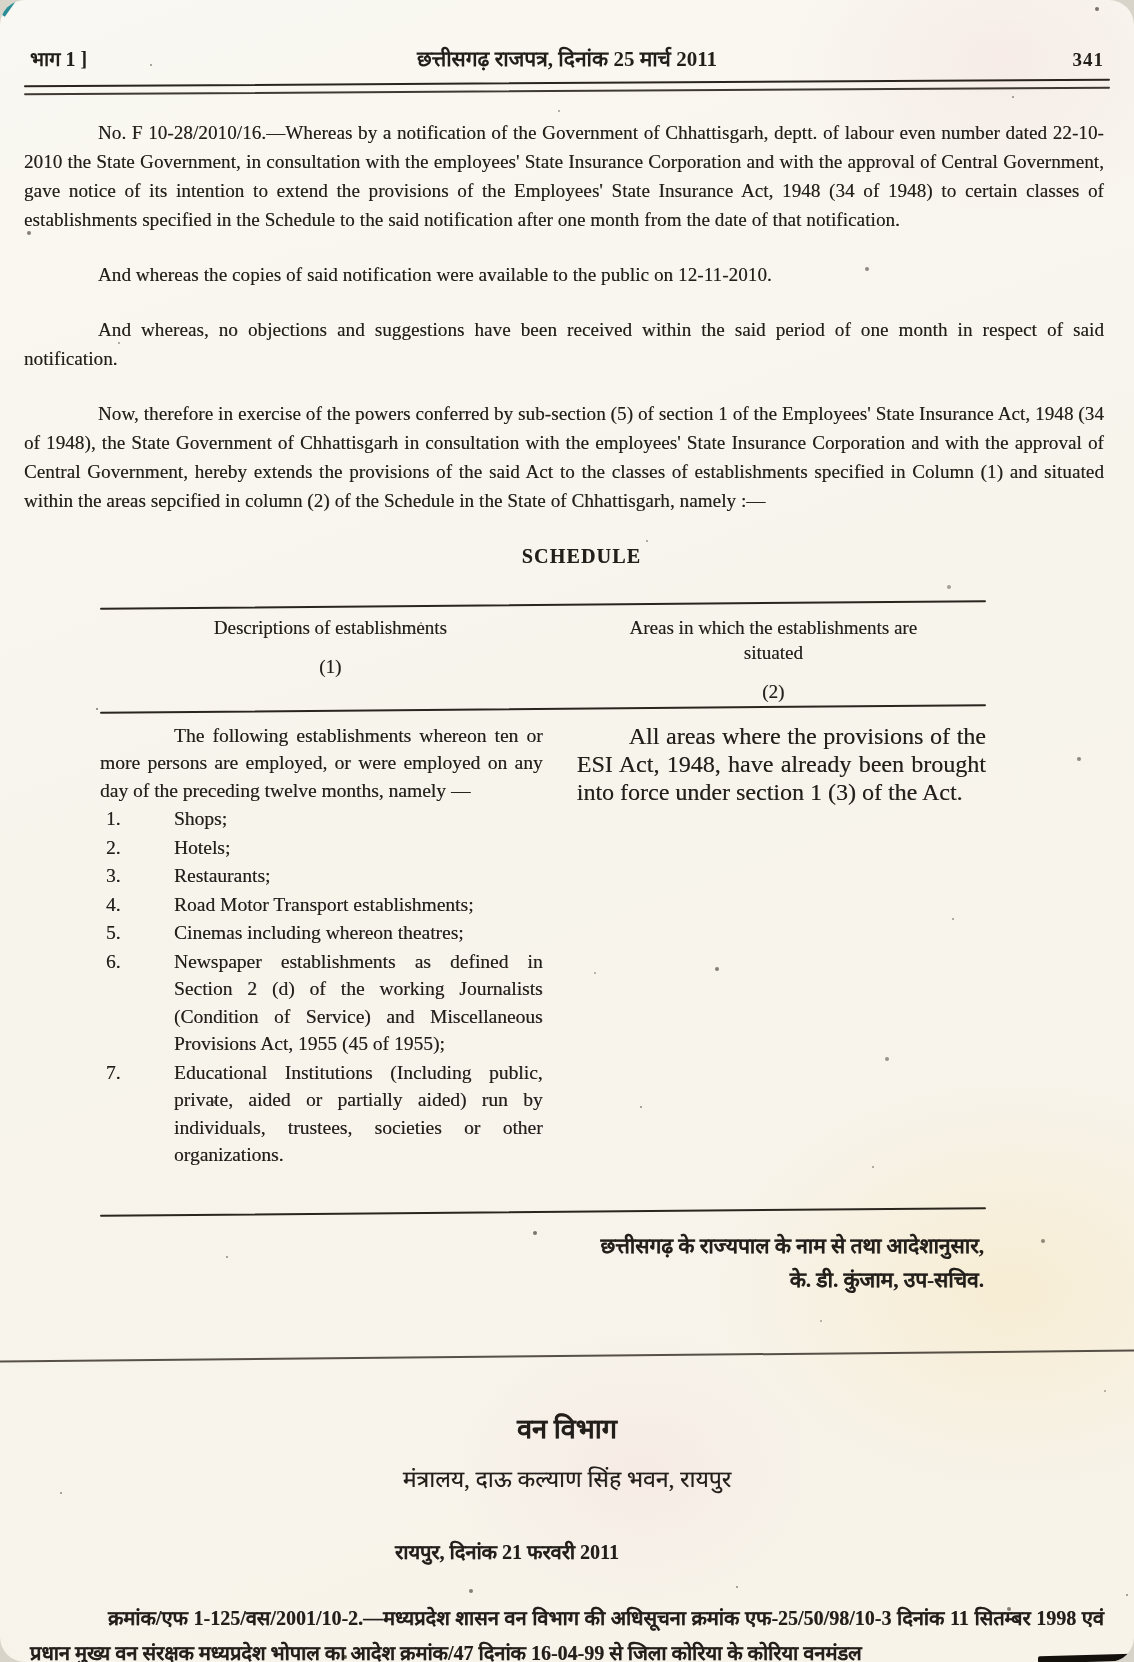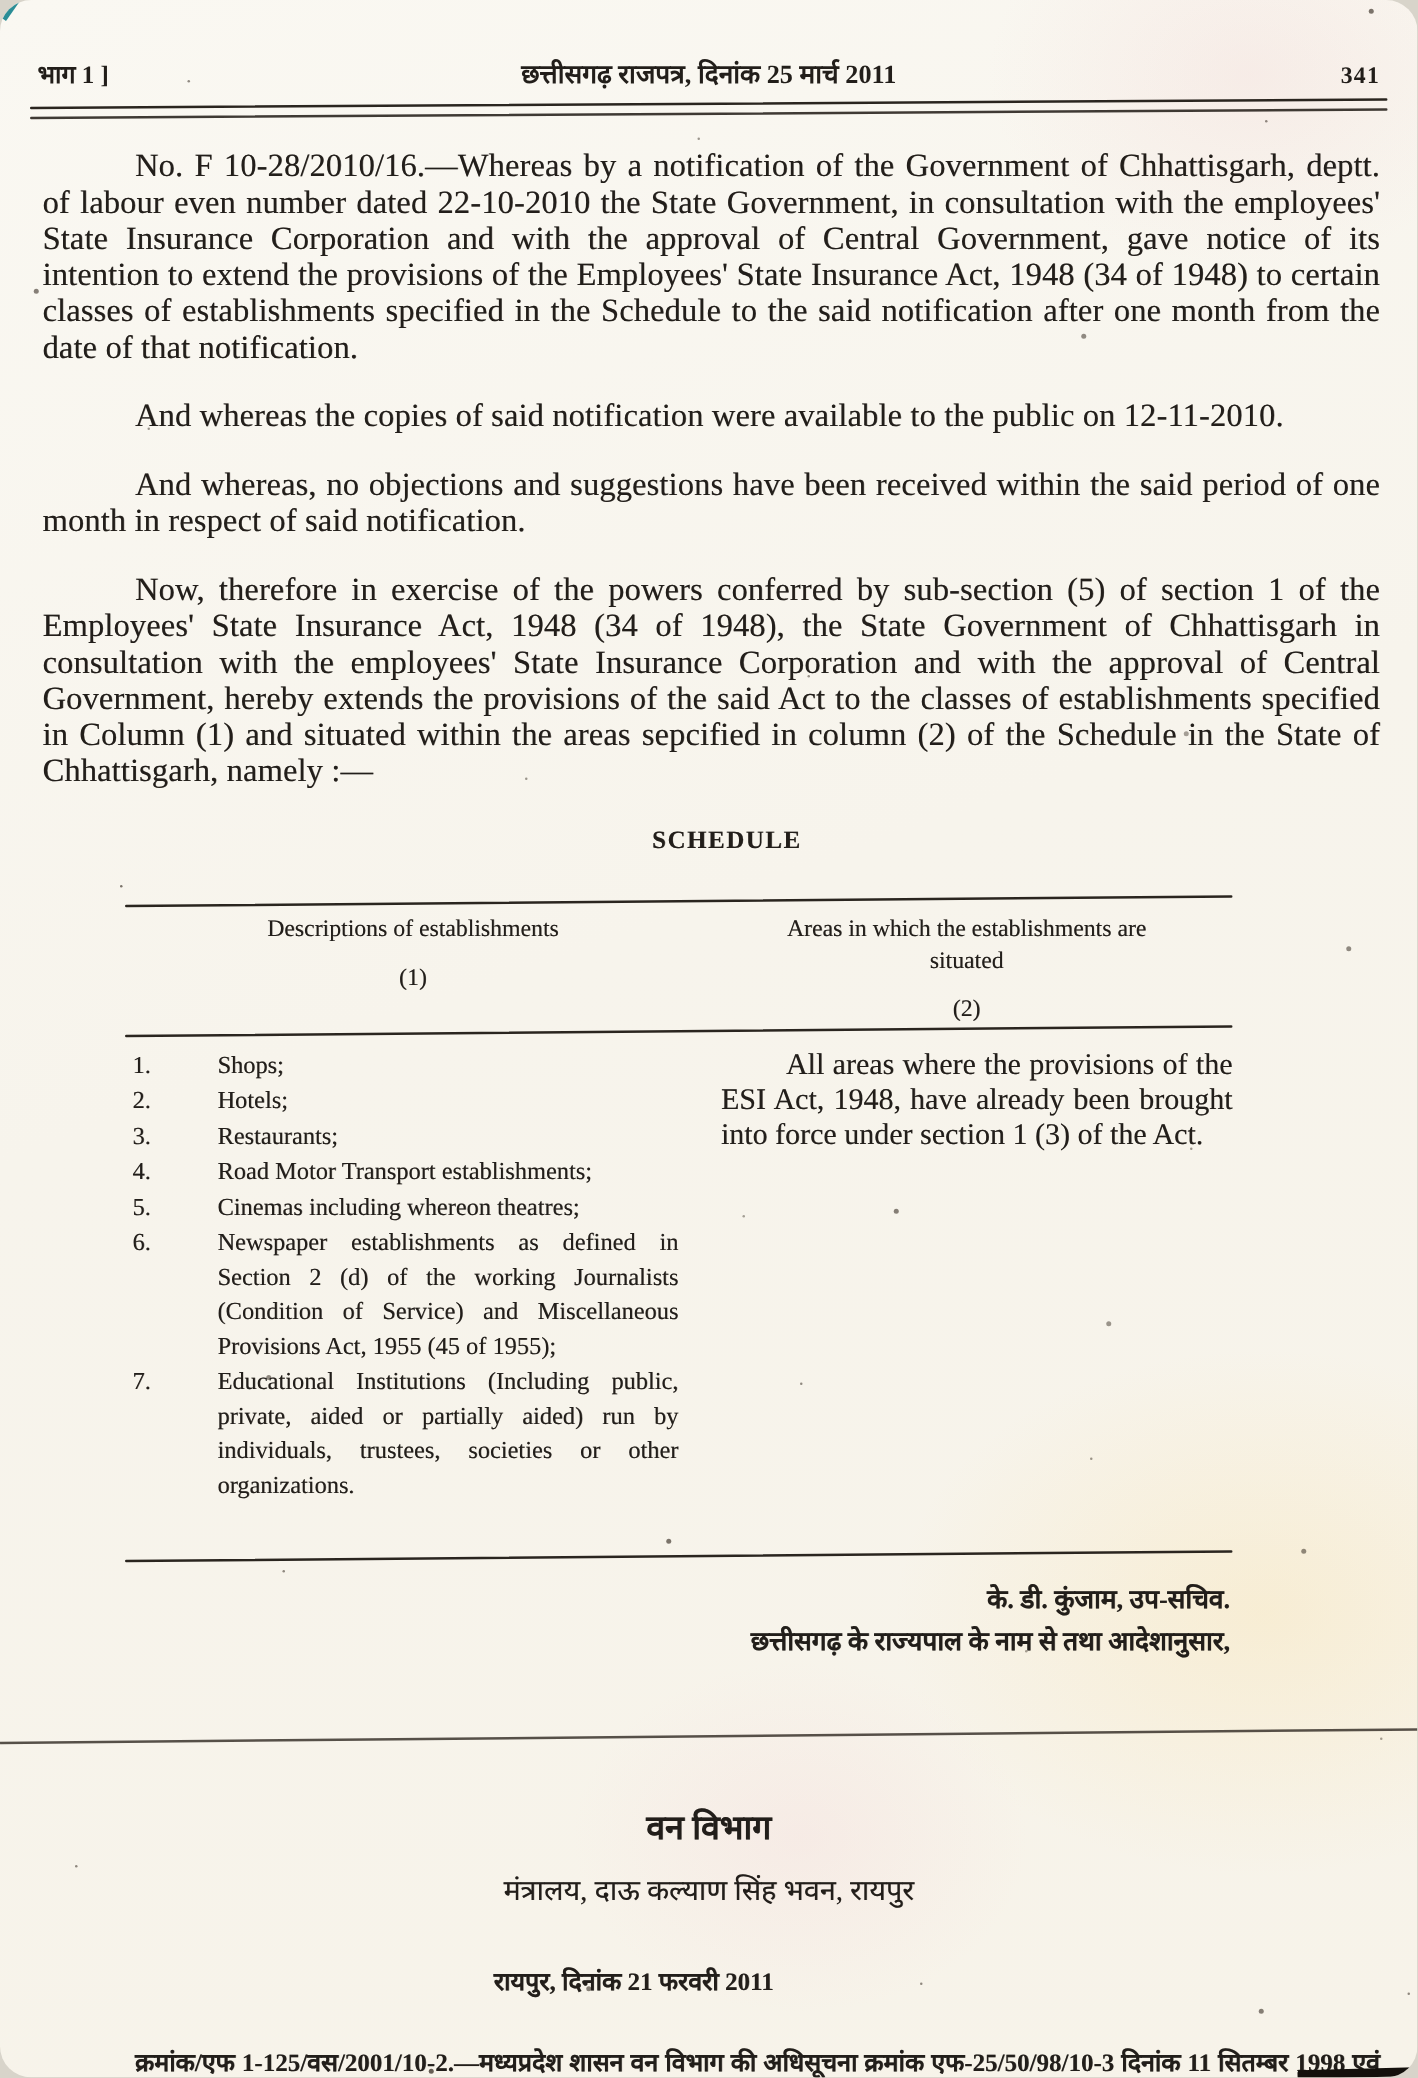--- a/index.html
+++ b/index.html
@@ -56,22 +56,22 @@
   }
   .gz-header .h-left{ width:220px; }
   .gz-header .h-center{ flex:1; text-align:center; font-size:21px; }
   .gz-header .h-right{ width:220px; text-align:right; font-weight:600; font-size:19px; letter-spacing:1px; }
   .double-rule{ margin:10px 24px 0 24px; transform:rotate(-0.35deg); }
   .double-rule .r1{ height:2.4px; background:#2a251f; border-radius:2px; }
   .double-rule .r2{ height:2px; background:#2a251f; margin-top:6px; border-radius:2px; opacity:.9; }
   
   main{ position:relative; }
   .en{
-    margin:26px 30px 0 34px;
-    font-size:26px; line-height:29px;
+    margin:26px 30px 0 24px;
+    font-size:19px; line-height:29px;
     text-align:justify; letter-spacing:.1px;
     text-shadow:0.3px 0 0 rgba(34,30,26,.55);
   }
   .indent{ text-indent:74px; }
   .schedule-title{
     margin-top:30px; text-align:center;
     font-size:20px; font-weight:600; letter-spacing:1.2px;
     text-shadow:0.3px 0 0 rgba(34,30,26,.55);
     padding-left:29px;
   }
@@ -148,20 +148,21 @@
           <div class="colnum">(1)</div>
         </div>
         <div class="th">
           <span class="th-label">Areas in which the establishments are situated</span>
           <div class="colnum">(2)</div>
         </div>
       </div>
       <div class="rule"></div>
       <div class="tbody">
         <div class="cell-left">
+          <p class="intro">The following establishments whereon ten or more persons are employed, or were employed on any day of the preceding twelve months, namely —</p>
           <div class="item">
             <span class="inum">1.</span>
             <span class="itext">Shops;</span>
           </div>
           <div class="item">
             <span class="inum">2.</span>
             <span class="itext">Hotels;</span>
           </div>
           <div class="item">
             <span class="inum">3.</span>
@@ -185,22 +186,22 @@
           </div>
         </div>
         <div class="cell-right">
           <p class="areas">All areas where the provisions of the ESI Act, 1948, have already been brought into force under section 1 (3) of the Act.</p>
         </div>
       </div>
       <div class="rule"></div>
     </section>
 
     <div class="signature">
+      <div>छत्तीसगढ़ के राज्यपाल के नाम से तथा आदेशानुसार,</div>
       <div>के. डी. कुंजाम, उप-सचिव.</div>
-      <div>छत्तीसगढ़ के राज्यपाल के नाम से तथा आदेशानुसार,</div>
     </div>
 
     <div class="thin-rule"></div>
 
     <section class="forest">
       <h2 class="f-title">वन विभाग</h2>
       <h3 class="f-subtitle">मंत्रालय, दाऊ कल्याण सिंह भवन, रायपुर</h3>
       <div class="dateline">रायपुर, दिनांक 21 फरवरी 2011</div>
       <p class="hi-para">क्रमांक/एफ 1-125/वस/2001/10-2.—मध्यप्रदेश शासन वन विभाग की अधिसूचना क्रमांक एफ-25/50/98/10-3 दिनांक 11 सितम्बर 1998 एवं प्रधान मुख्य वन संरक्षक मध्यप्रदेश भोपाल का आदेश क्रमांक/47 दिनांक 16-04-99 से जिला कोरिया के कोरिया वनमंडल</p>
     </section>

